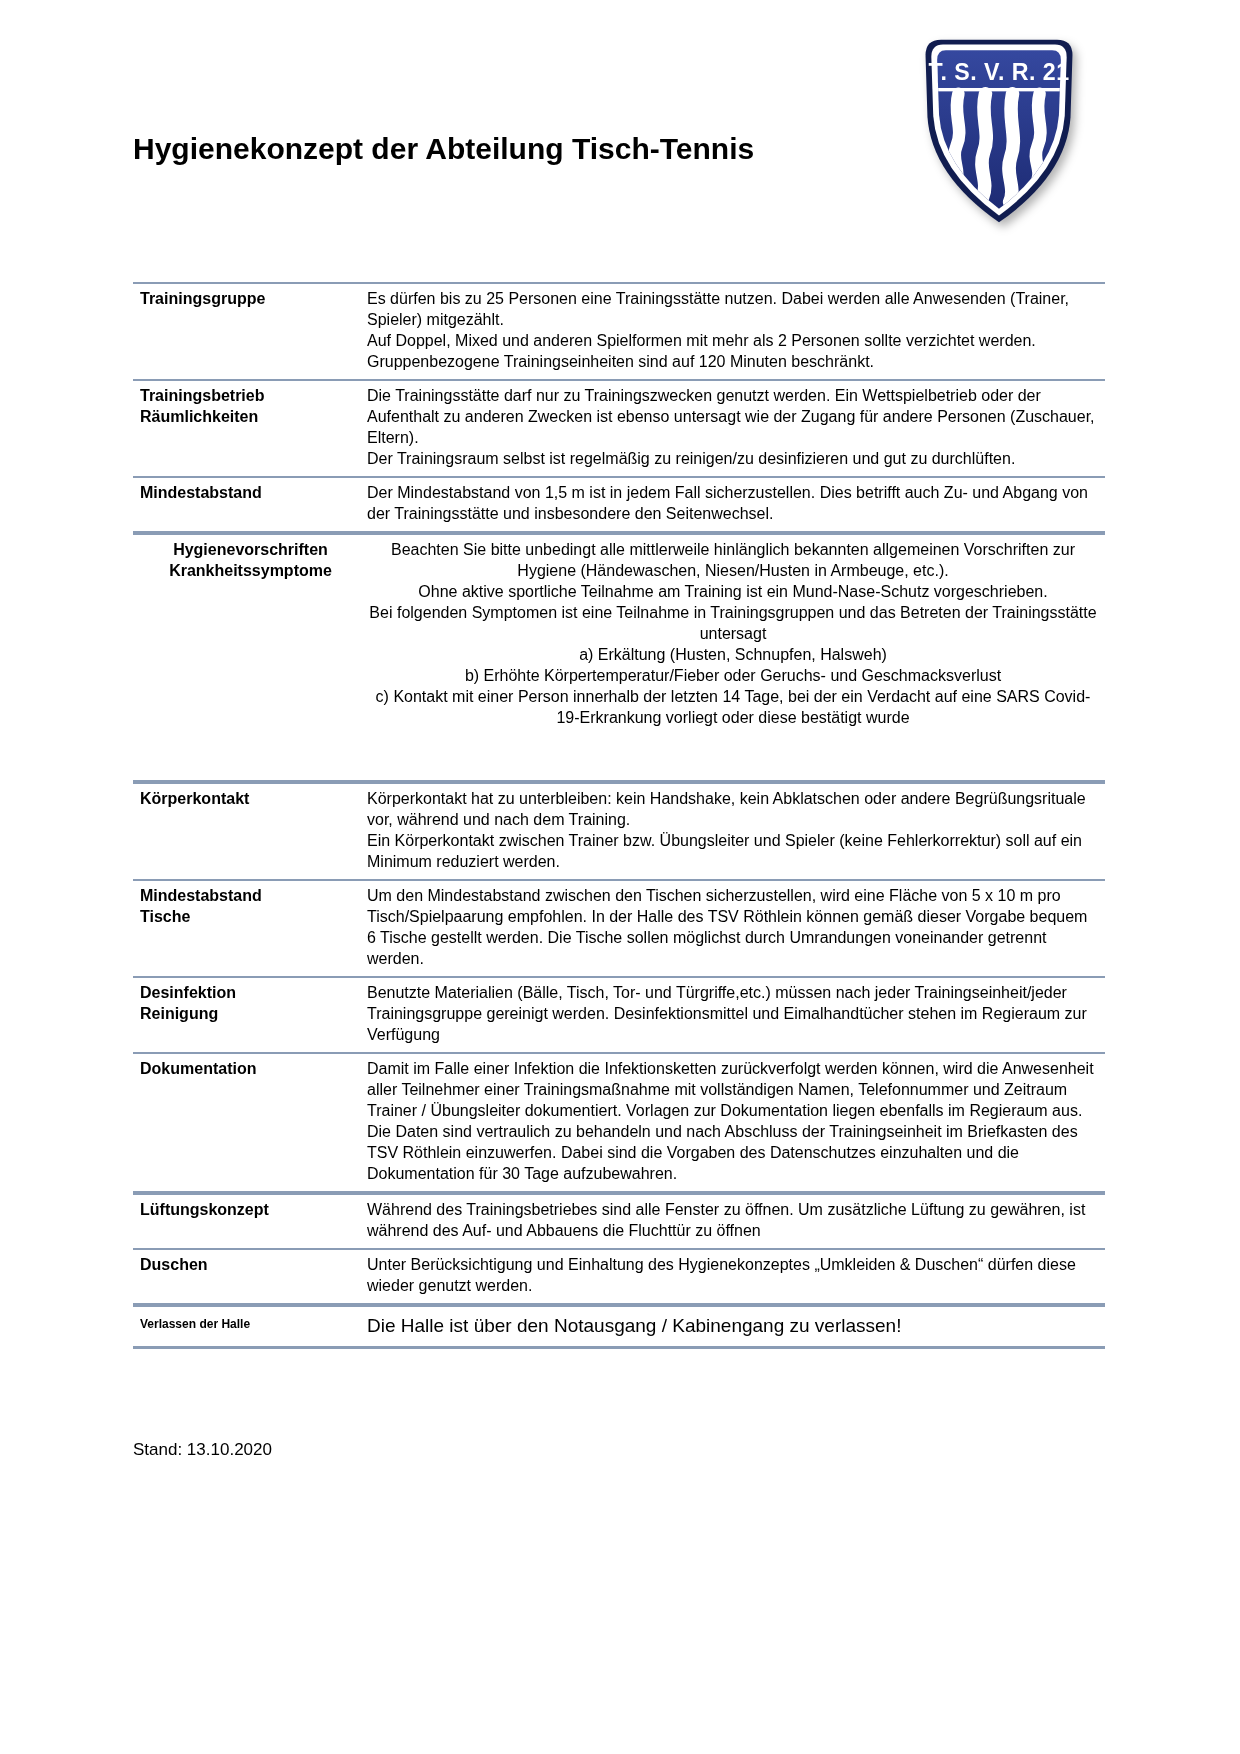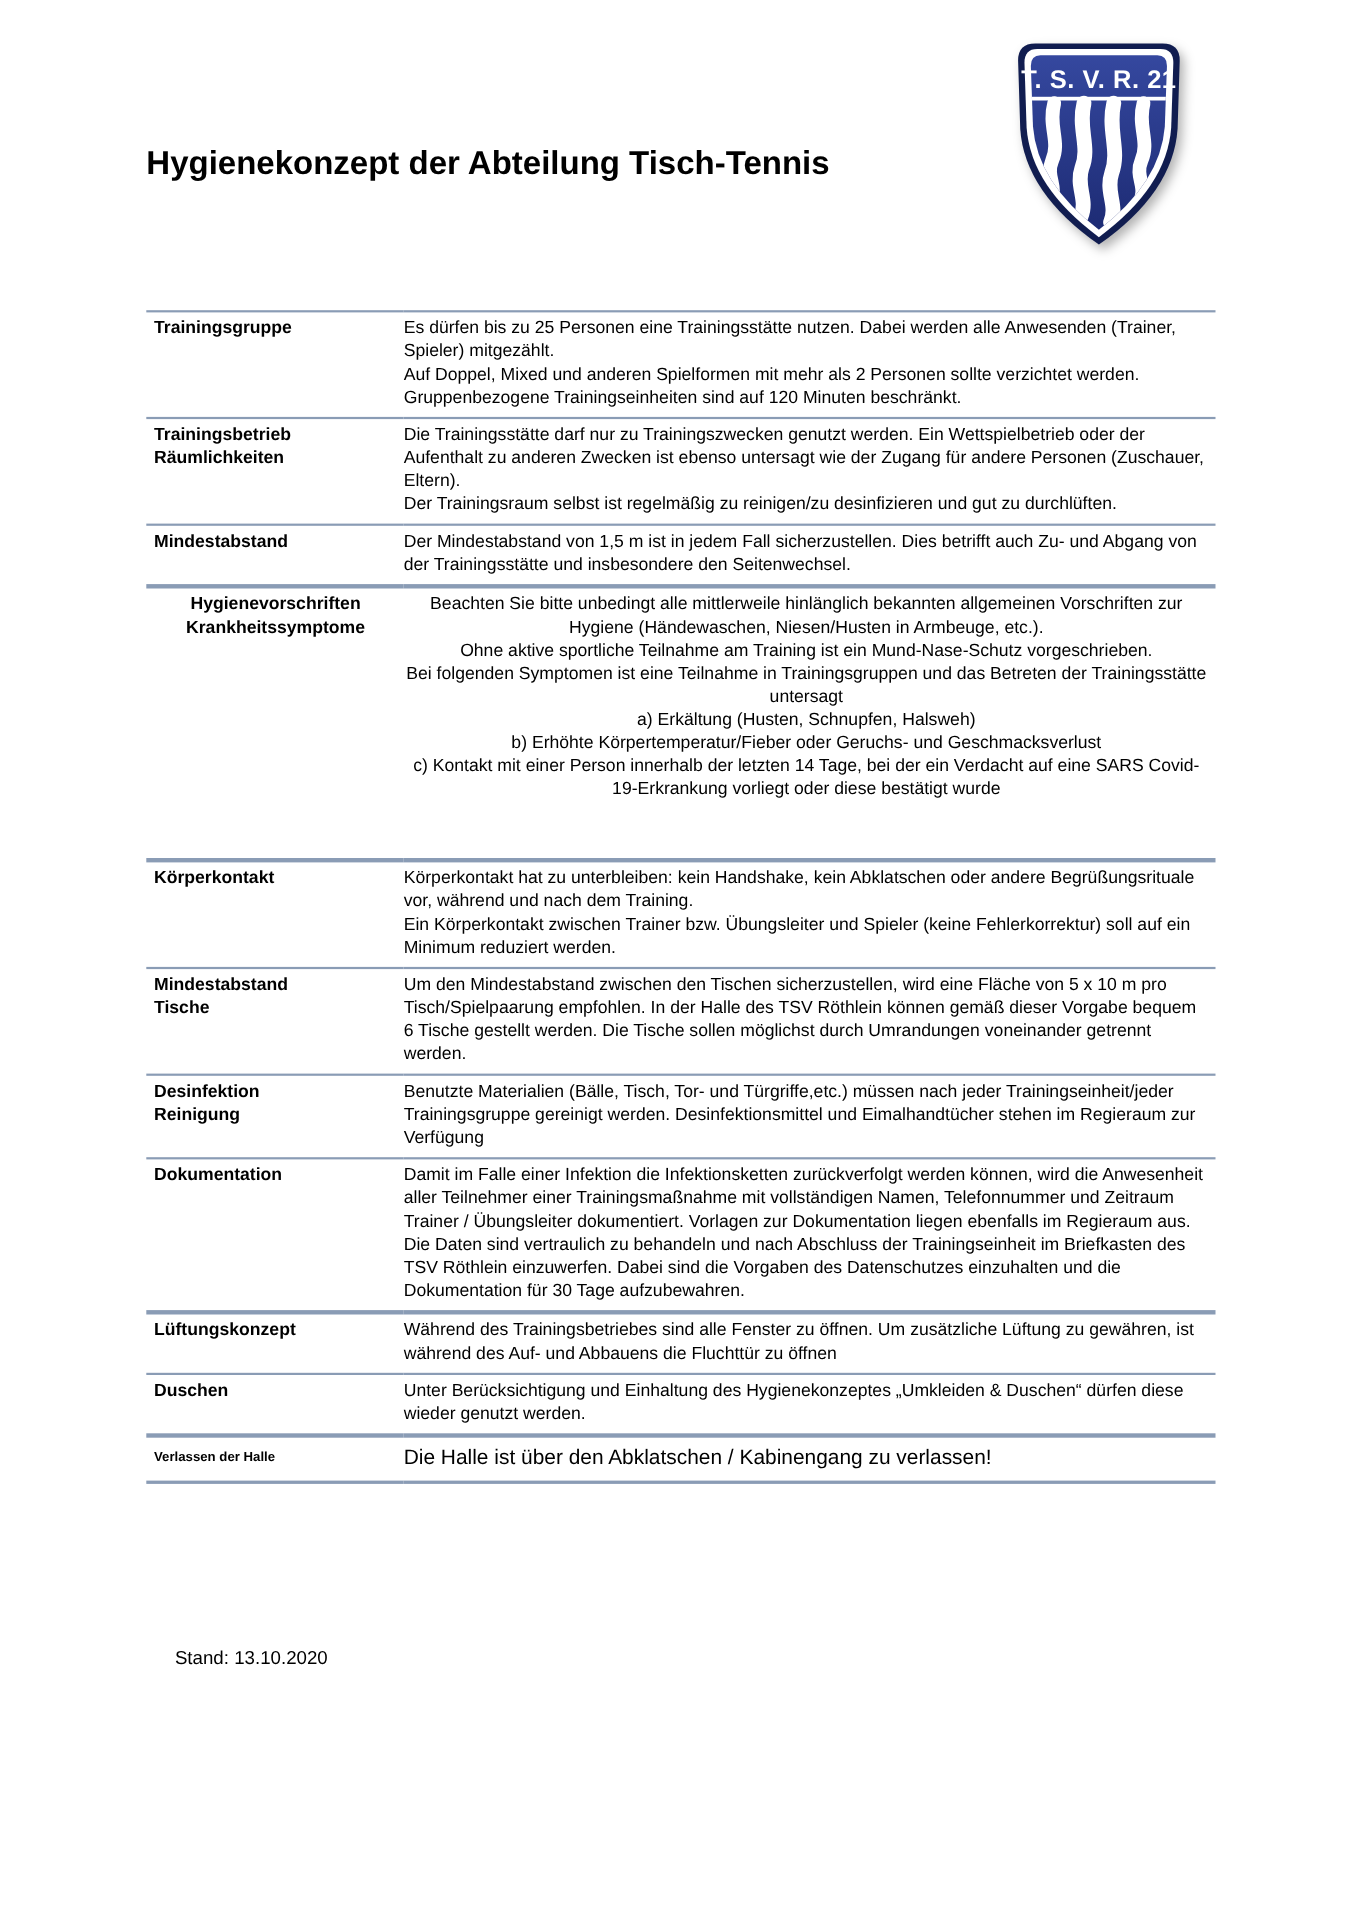--- a/index.html
+++ b/index.html
@@ -32,22 +32,22 @@
   .rules-table tr.thick-top{border-top:4px solid #8a9cb5;}
   .rules-table td{vertical-align:top;padding:4px 6px 7px 0;}
   .label-cell{
     width:221px;font-weight:bold;white-space:pre-line;padding-left:7px !important;
   }
   .text-cell{white-space:pre-line;}
   tr.extra-space td{padding-bottom:52px;text-align:center;}
   tr.large-text .text-cell{font-size:19px;line-height:26px;padding-top:6px;}
   tr.large-text .label-cell{font-size:12px;padding-top:7px;}
   .stand-note{
-    position:absolute;left:133px;top:1498px;
-    font-size:17px;color:#000;margin-left:26px;
+    position:absolute;left:133px;top:1440px;
+    font-size:17px;color:#000;
   }
 </style>
 </head>
 <body>
 
 <div class="page">
 
   <h1 class="page-title">Hygienekonzept der Abteilung Tisch-Tennis</h1>
 
   <div class="logo-wrap">
@@ -129,20 +129,20 @@
         <tr class="thick-top">
           <td class="label-cell">Lüftungskonzept</td>
           <td class="text-cell">Während des Trainingsbetriebes sind alle Fenster zu öffnen. Um zusätzliche Lüftung zu gewähren, ist während des Auf- und Abbauens die Fluchttür zu öffnen</td>
         </tr>
         <tr>
           <td class="label-cell">Duschen</td>
           <td class="text-cell">Unter Berücksichtigung und Einhaltung des Hygienekonzeptes „Umkleiden &amp; Duschen“ dürfen diese wieder genutzt werden.</td>
         </tr>
         <tr class="thick-top large-text">
           <td class="label-cell">Verlassen der Halle</td>
-          <td class="text-cell">Die Halle ist über den Abklatschen / Kabinengang zu verlassen!</td>
+          <td class="text-cell">Die Halle ist über den Notausgang / Kabinengang zu verlassen!</td>
         </tr>
       </tbody>
   </table>
 
   <div class="stand-note">Stand: 13.10.2020</div>
 
 </div>
 
 </body></html>

